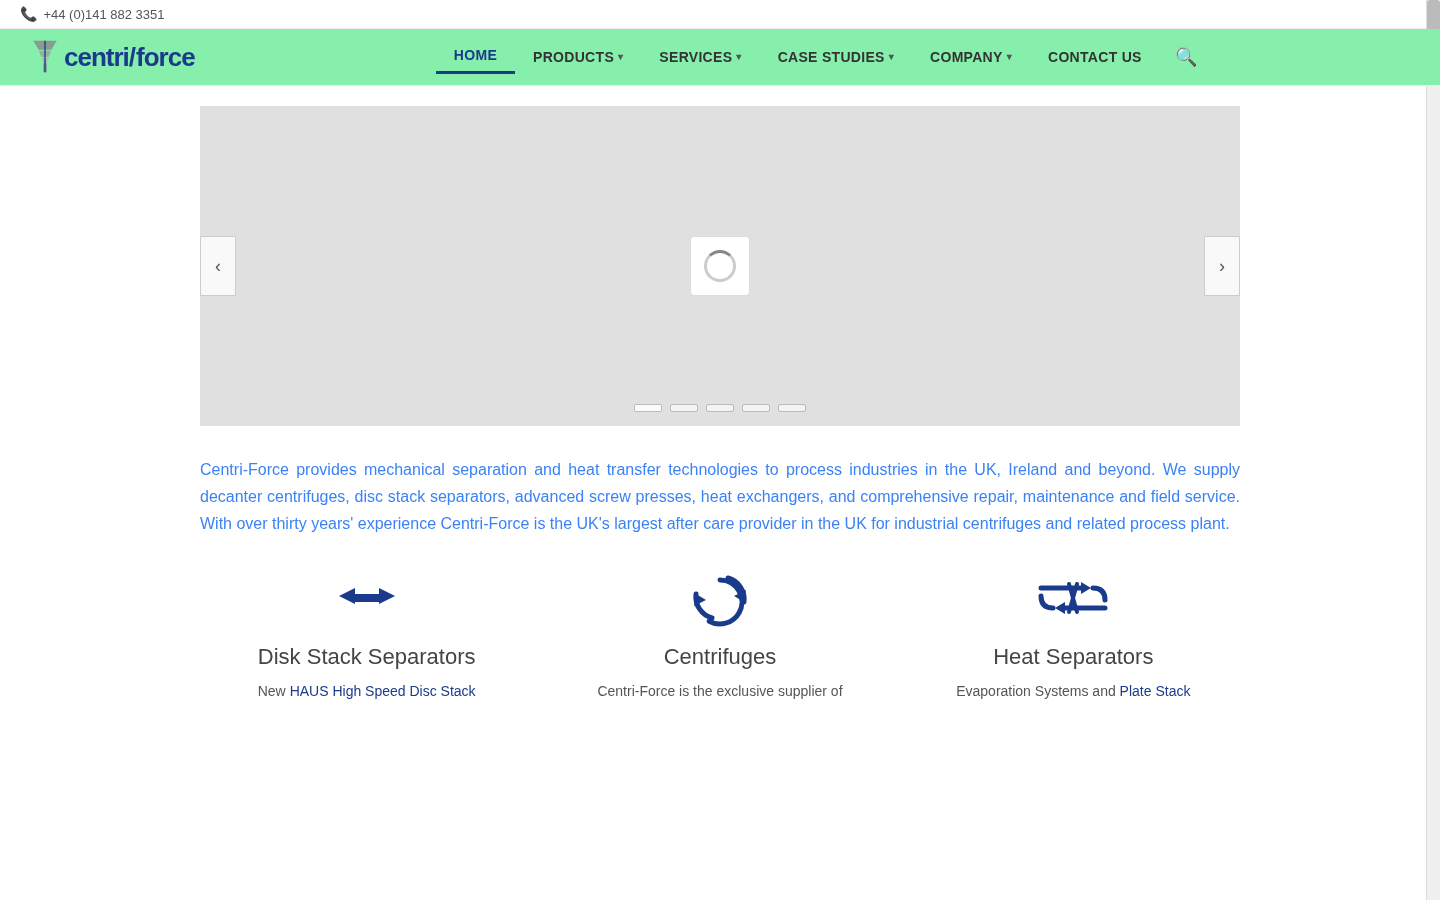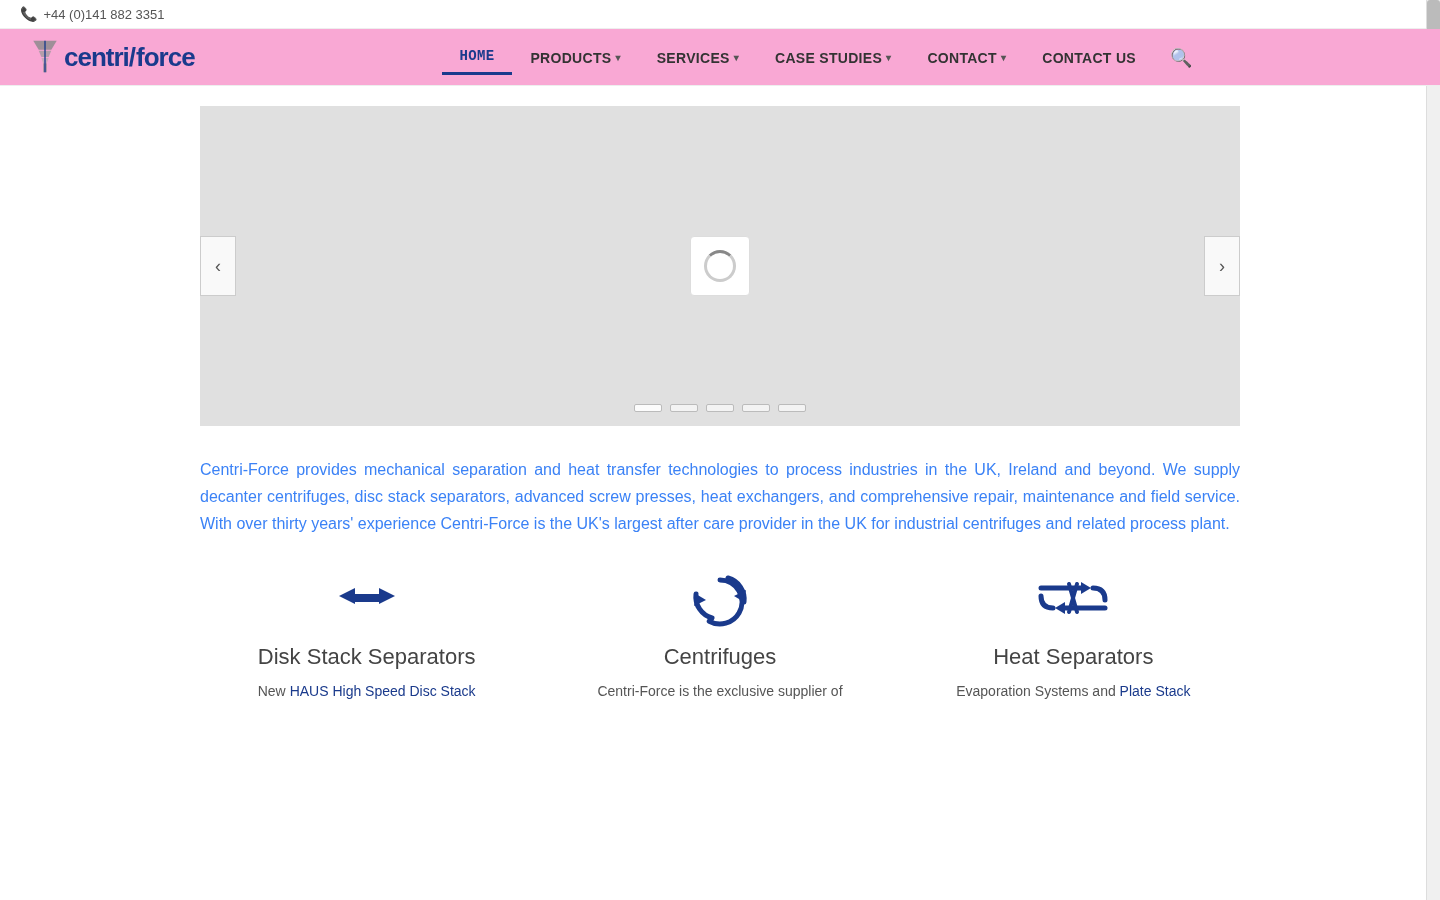--- a/index.html
+++ b/index.html
@@ -17,23 +17,23 @@
     }
     .top-bar .phone-icon {
       color: #1a3a8c;
       margin-right: 6px;
       font-size: 14px;
     }
 
     
     .header {
       display: flex;
-      align-items: flex-end;
+      align-items: flex-start;
       padding: 10px 30px;
-      background: #f9a8d4;
+      background: #86efac;
       border-bottom: 1px solid #eee;
       position: relative;
     }
 
     
     .logo-area {
       display: flex;
       align-items: center;
       width: 200px;
     }
@@ -87,21 +87,20 @@
       text-decoration: none;
       display: flex;
       align-items: center;
       gap: 4px;
       position: relative;
       letter-spacing: 0.3px;
     }
     .nav-item.active {
       color: #1a3a8c;
       border-bottom: 3px solid #1a3a8c;
-      font-family: Liberation Mono, monospace;
     }
     .nav-item .chevron {
       font-size: 10px;
       color: #555;
     }
     .search-icon-btn {
       background: none;
       border: none;
       cursor: pointer;
       font-size: 18px;
@@ -290,21 +289,21 @@
     </a>
     <a class="nav-item">
       <span>SERVICES</span>
       <span class="chevron">▾</span>
     </a>
     <a class="nav-item">
       <span>CASE STUDIES</span>
       <span class="chevron">▾</span>
     </a>
     <a class="nav-item">
-      <span>CONTACT</span>
+      <span>COMPANY</span>
       <span class="chevron">▾</span>
     </a>
     <a class="nav-item">
       <span>CONTACT US</span>
     </a>
     <button class="search-icon-btn">
       <span>🔍</span>
     </button>
   </nav>
 </div>

